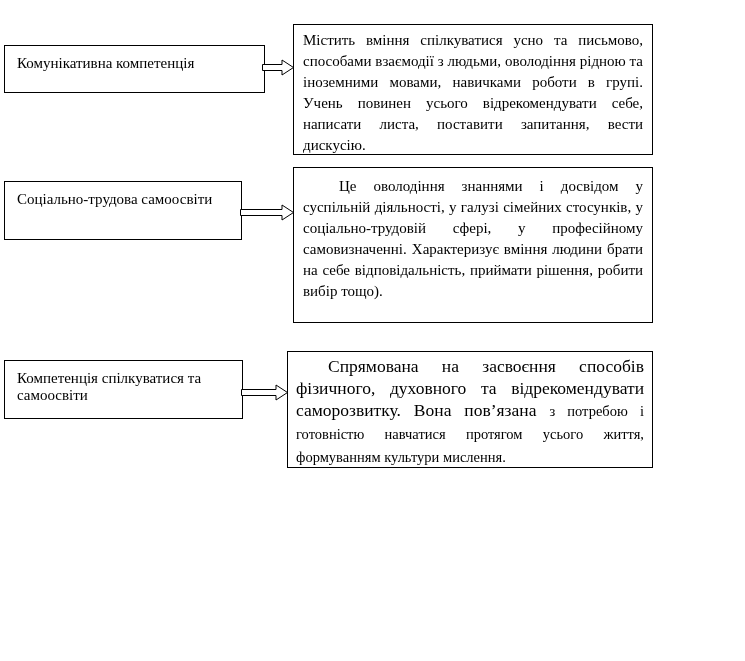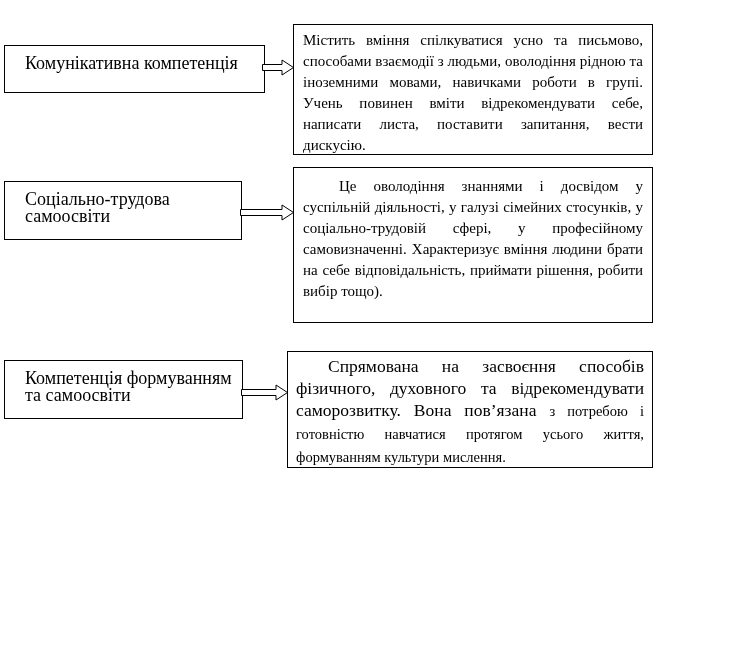--- a/index.html
+++ b/index.html
@@ -14,23 +14,23 @@
     background: #ffffff;
     font-family: "Liberation Serif", "DejaVu Serif", serif;
     color: #000000;
     overflow: hidden;
   }
   .lbox {
     position: absolute;
     border: 1px solid #000000;
     background: #ffffff;
     box-sizing: border-box;
-    font-size: 18px;
+    font-size: 15px;
     line-height: 17px;
-    padding: 9px 9px 0 20px;
+    padding: 9px 9px 0 12px;
   }
   .dbox {
     position: absolute;
     border: 1px solid #000000;
     background: #ffffff;
     box-sizing: border-box;
   }
   .dbox p {
     margin: 0;
     text-align: justify;
@@ -59,35 +59,35 @@
 
 <div class="canvas">
 
   <div class="lbox" id="l1">
     <span>Комунікативна компетенція</span>
   </div>
   <svg class="arrow" id="a1" width="32" height="17" viewBox="0 0 32 17">
     <polygon points="0.5,5.5 20,5.5 20,1 31.5,8.5 20,16 20,11.5 0.5,11.5" fill="#ffffff" stroke="#000000" stroke-width="1"></polygon>
   </svg>
   <div class="dbox" id="d1">
-    <p>Містить вміння спілкуватися усно та письмово, способами взаємодії з людьми, оволодіння рідною та іноземними мовами, навичками роботи в групі. Учень повинен вміти відрекомендувати себе, написати листа, поставити запитання, вести дискусію.</p>
+    <p>Містить вміння спілкуватися усно та письмово, способами взаємодії з людьми, оволодіння рідною та іноземними мовами, навичками роботи в групі. Учень повинен усього відрекомендувати себе, написати листа, поставити запитання, вести дискусію.</p>
   </div>
 
   <div class="lbox" id="l2">
     <span>Соціально-трудова самоосвіти</span>
   </div>
   <svg class="arrow" id="a2" width="54" height="17" viewBox="0 0 54 17">
     <polygon points="0.5,5.5 42,5.5 42,1 53.5,8.5 42,16 42,11.5 0.5,11.5" fill="#ffffff" stroke="#000000" stroke-width="1"></polygon>
   </svg>
   <div class="dbox" id="d2">
     <p>Це оволодіння знаннями і досвідом у суспільній діяльності, у галузі сімейних стосунків, у соціально-трудовій сфері, у професійному самовизначенні. Характеризує вміння людини брати на себе відповідальність, приймати рішення, робити вибір тощо).</p>
   </div>
 
   <div class="lbox" id="l3">
-    <span>Компетенція формуванням та самоосвіти</span>
+    <span>Компетенція спілкуватися та самоосвіти</span>
   </div>
   <svg class="arrow" id="a3" width="47" height="17" viewBox="0 0 47 17">
     <polygon points="0.5,5.5 35,5.5 35,1 46.5,8.5 35,16 35,11.5 0.5,11.5" fill="#ffffff" stroke="#000000" stroke-width="1"></polygon>
   </svg>
   <div class="dbox" id="d3">
     <p><span class="lead">Спрямована на засвоєння способів фізичного, духовного та відрекомендувати саморозвитку. Вона пов’язана </span><span class="tail">з потребою і готовністю навчатися протягом усього життя, формуванням культури мислення.</span></p>
   </div>
 
 </div>
 

